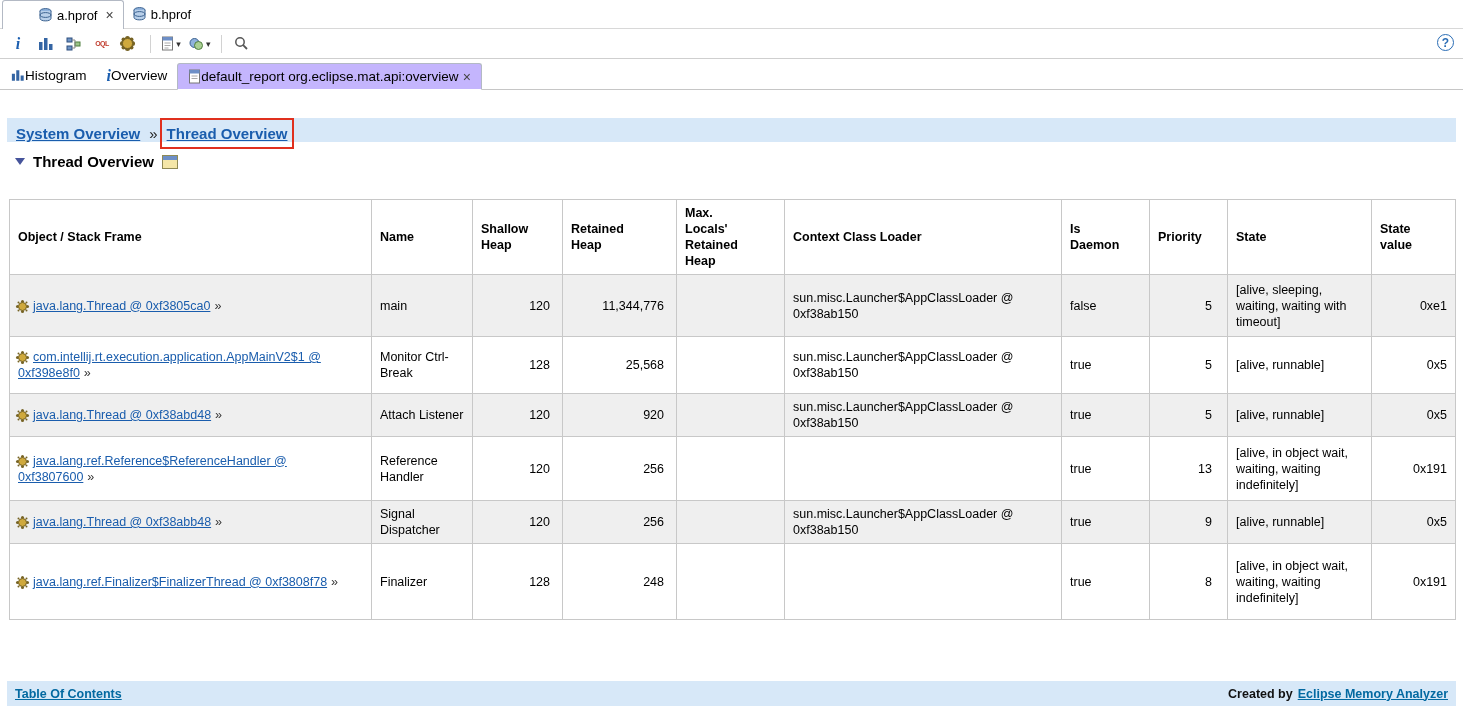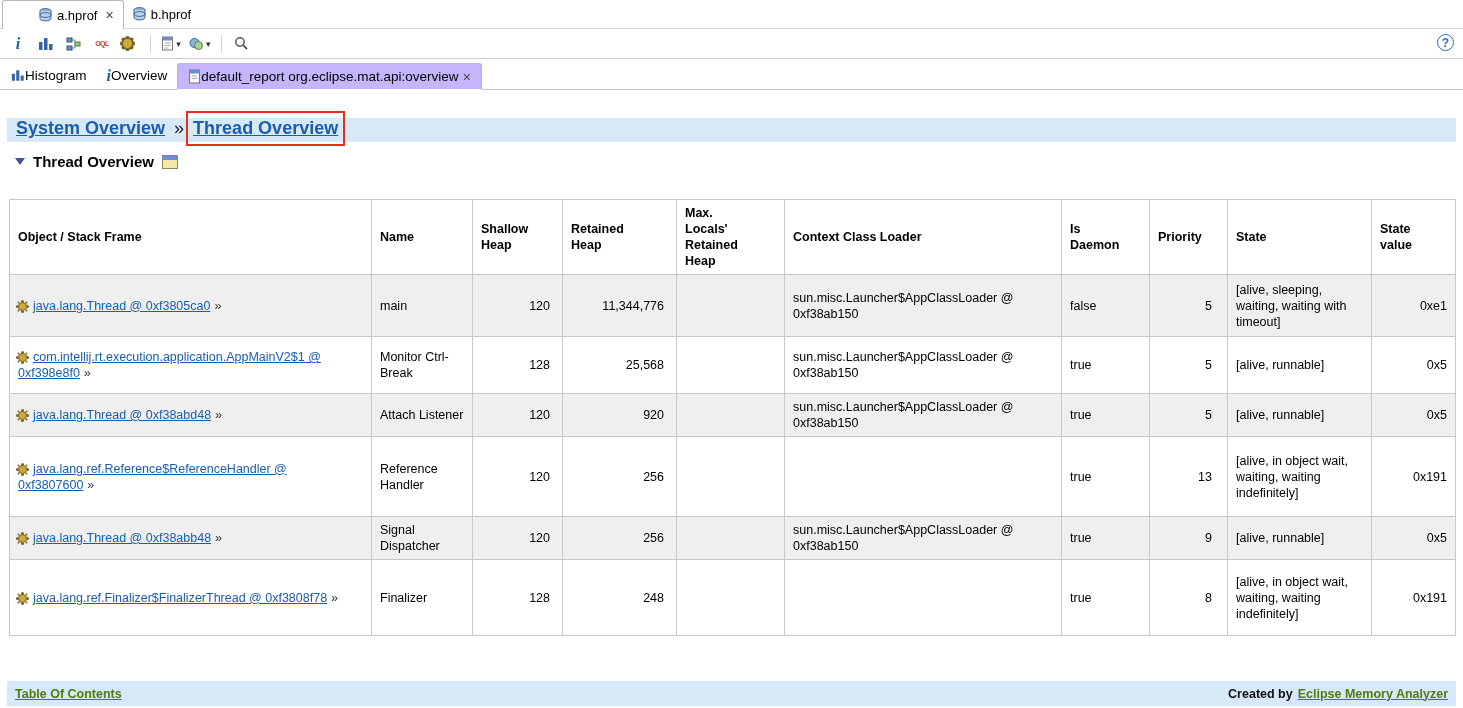--- a/index.html
+++ b/index.html
@@ -37,21 +37,21 @@
 
   
   .view-tabbar { height:31px; background:#fff; border-bottom:1px solid #c6c6c6; display:flex; align-items:flex-end; padding:3px 0 0 1px; }
   .vtab { display:flex; align-items:center; padding:0 10px; font-size:13.5px; height:27px; }
   .vtab.active { border:1px solid #b3b9c4; border-bottom:1px solid #fff; border-radius:3px 3px 0 0; margin-bottom:-1px; background:#c4b5fd; }
   .vtab .close { color:#444; font-size:14px; line-height:1; margin-left:4px; }
 
   
   .report { position:absolute; top:91px; left:0; right:0; bottom:28px; background:#fff; padding:0 7px; }
 
-  .breadcrumb { margin-top:27px; background:#d7e8f8; height:24px; display:flex; align-items:flex-start; padding:0 9px; gap:9px; font-size:18px; }
+  .breadcrumb { margin-top:27px; background:#d7e8f8; height:24px; display:flex; align-items:flex-end; padding:0 9px; gap:9px; font-size:15px; }
   .bc-link { color:#1a5dad; font-weight:bold; text-decoration:underline; }
   .bc-sep { color:#222; }
   .annotation-box { outline:2px solid #e0301e; outline-offset:5px; }
 
   .section-head { margin:11px 0 0 8px; display:flex; align-items:center; gap:8px; font-size:15px; font-weight:bold; }
   .twistie { width:0; height:0; border-left:5px solid transparent; border-right:5px solid transparent; border-top:7px solid #46549b; }
   .head-icon { width:16px; height:14px; border:1px solid #8f8a55; background:#f5e7a8; position:relative; display:inline-block; }
   .head-icon::before { content:""; position:absolute; top:0; left:0; right:0; height:4px; background:#6d8fc7; }
 
   
@@ -65,29 +65,29 @@
   th.c-maxloc { padding-right:30px; }
   th.c-daemon { padding-right:28px; }
   th.c-sv { padding-right:18px; }
   tr.odd td { background:#efefef; }
   td.num { text-align:right; padding-right:12px; }
   td.pri { padding-right:15px; }
   td.ctr { text-align:right; }
   a.obj { color:#1a5dad; text-decoration:underline; }
   .suffix { color:#333; margin-left:4px; }
   tr.r1 { height:62px; } tr.r2 { height:57px; } tr.r3 { height:42px; }
-  tr.r4 { height:80px; } tr.r5 { height:42px; } tr.r6 { height:76px; }
+  tr.r4 { height:64px; } tr.r5 { height:42px; } tr.r6 { height:76px; }
   tr.total { height:26px; }
   tr.total td { background:#d7d7d7; font-weight:bold; }
   .sigma { color:#1a5dad; font-weight:bold; margin-right:7px; font-size:13px; }
 
   
   .footer { position:absolute; left:7px; right:7px; bottom:2px; height:25px; background:#d7e8f8;
     display:flex; align-items:center; justify-content:space-between; padding:0 8px; font-size:12.5px; }
-  .foot-link { color:#4d7c0f; font-weight:bold; text-decoration:underline; }
+  .foot-link { color:#0369a1; font-weight:bold; text-decoration:underline; }
   .foot-right { display:flex; gap:5px; align-items:center; }
   .created-by { font-weight:bold; color:#111; }
 </style>
 </head>
 <body>
 
 <div class="editor-tabbar">
   <div class="etab active">
     <svg class="db-icon" width="13" height="14" viewBox="0 0 13 14">
         <ellipse cx="6.5" cy="3" rx="5.5" ry="2.4" fill="#8fb2dc" stroke="#3a618f"></ellipse>

